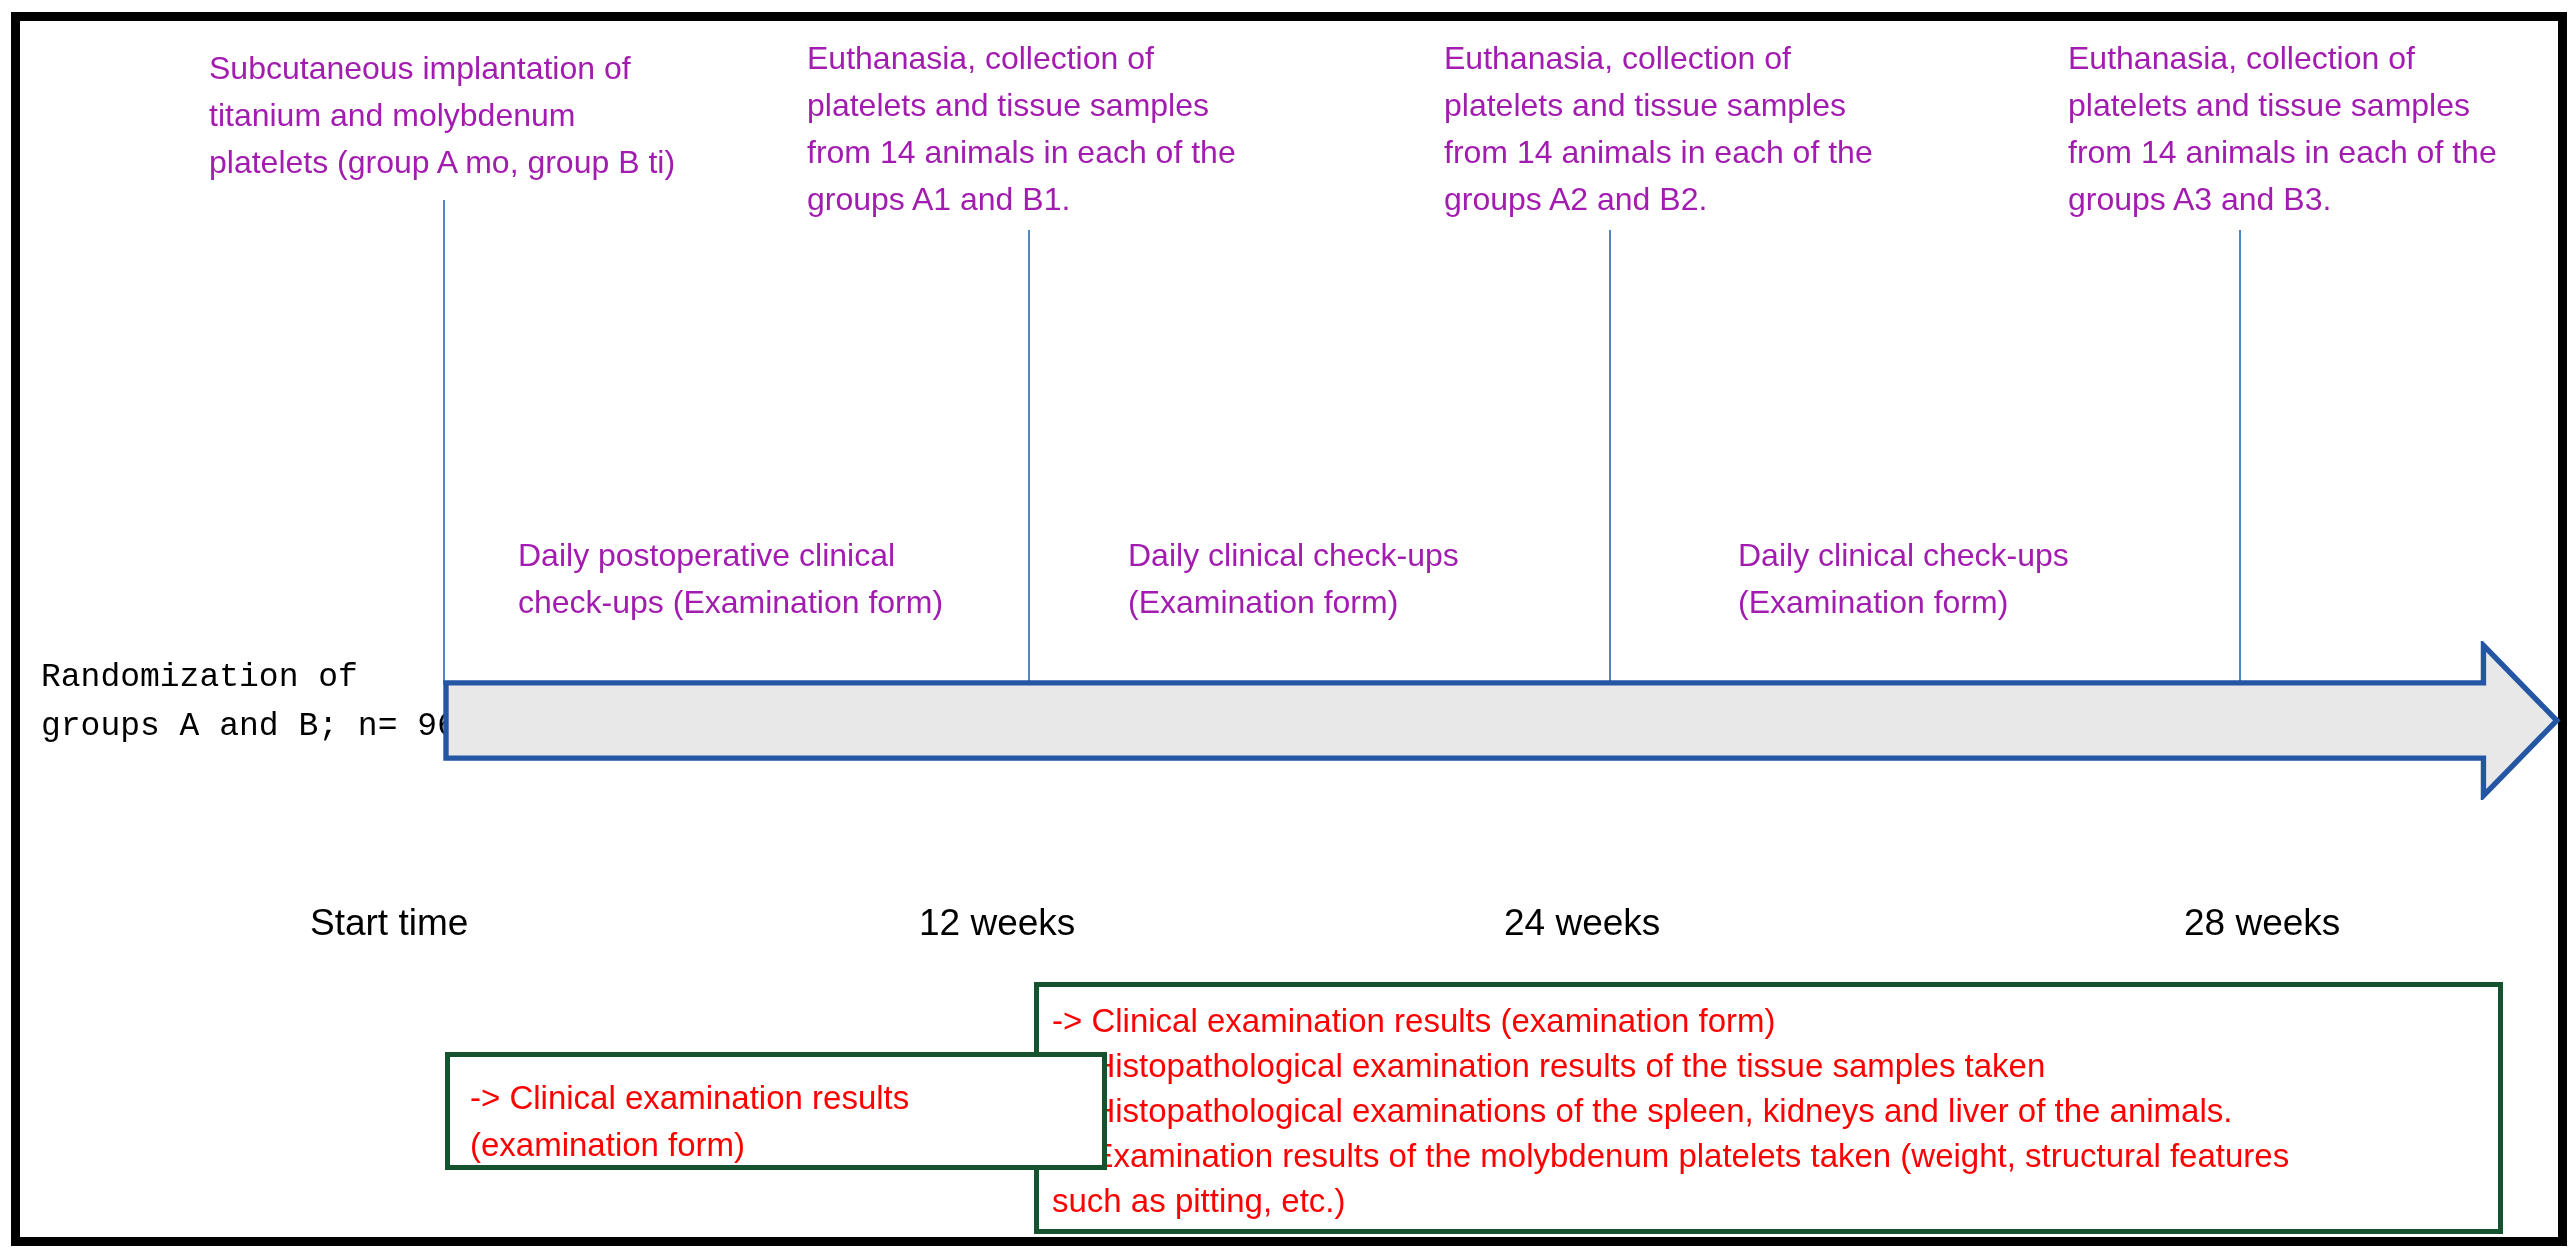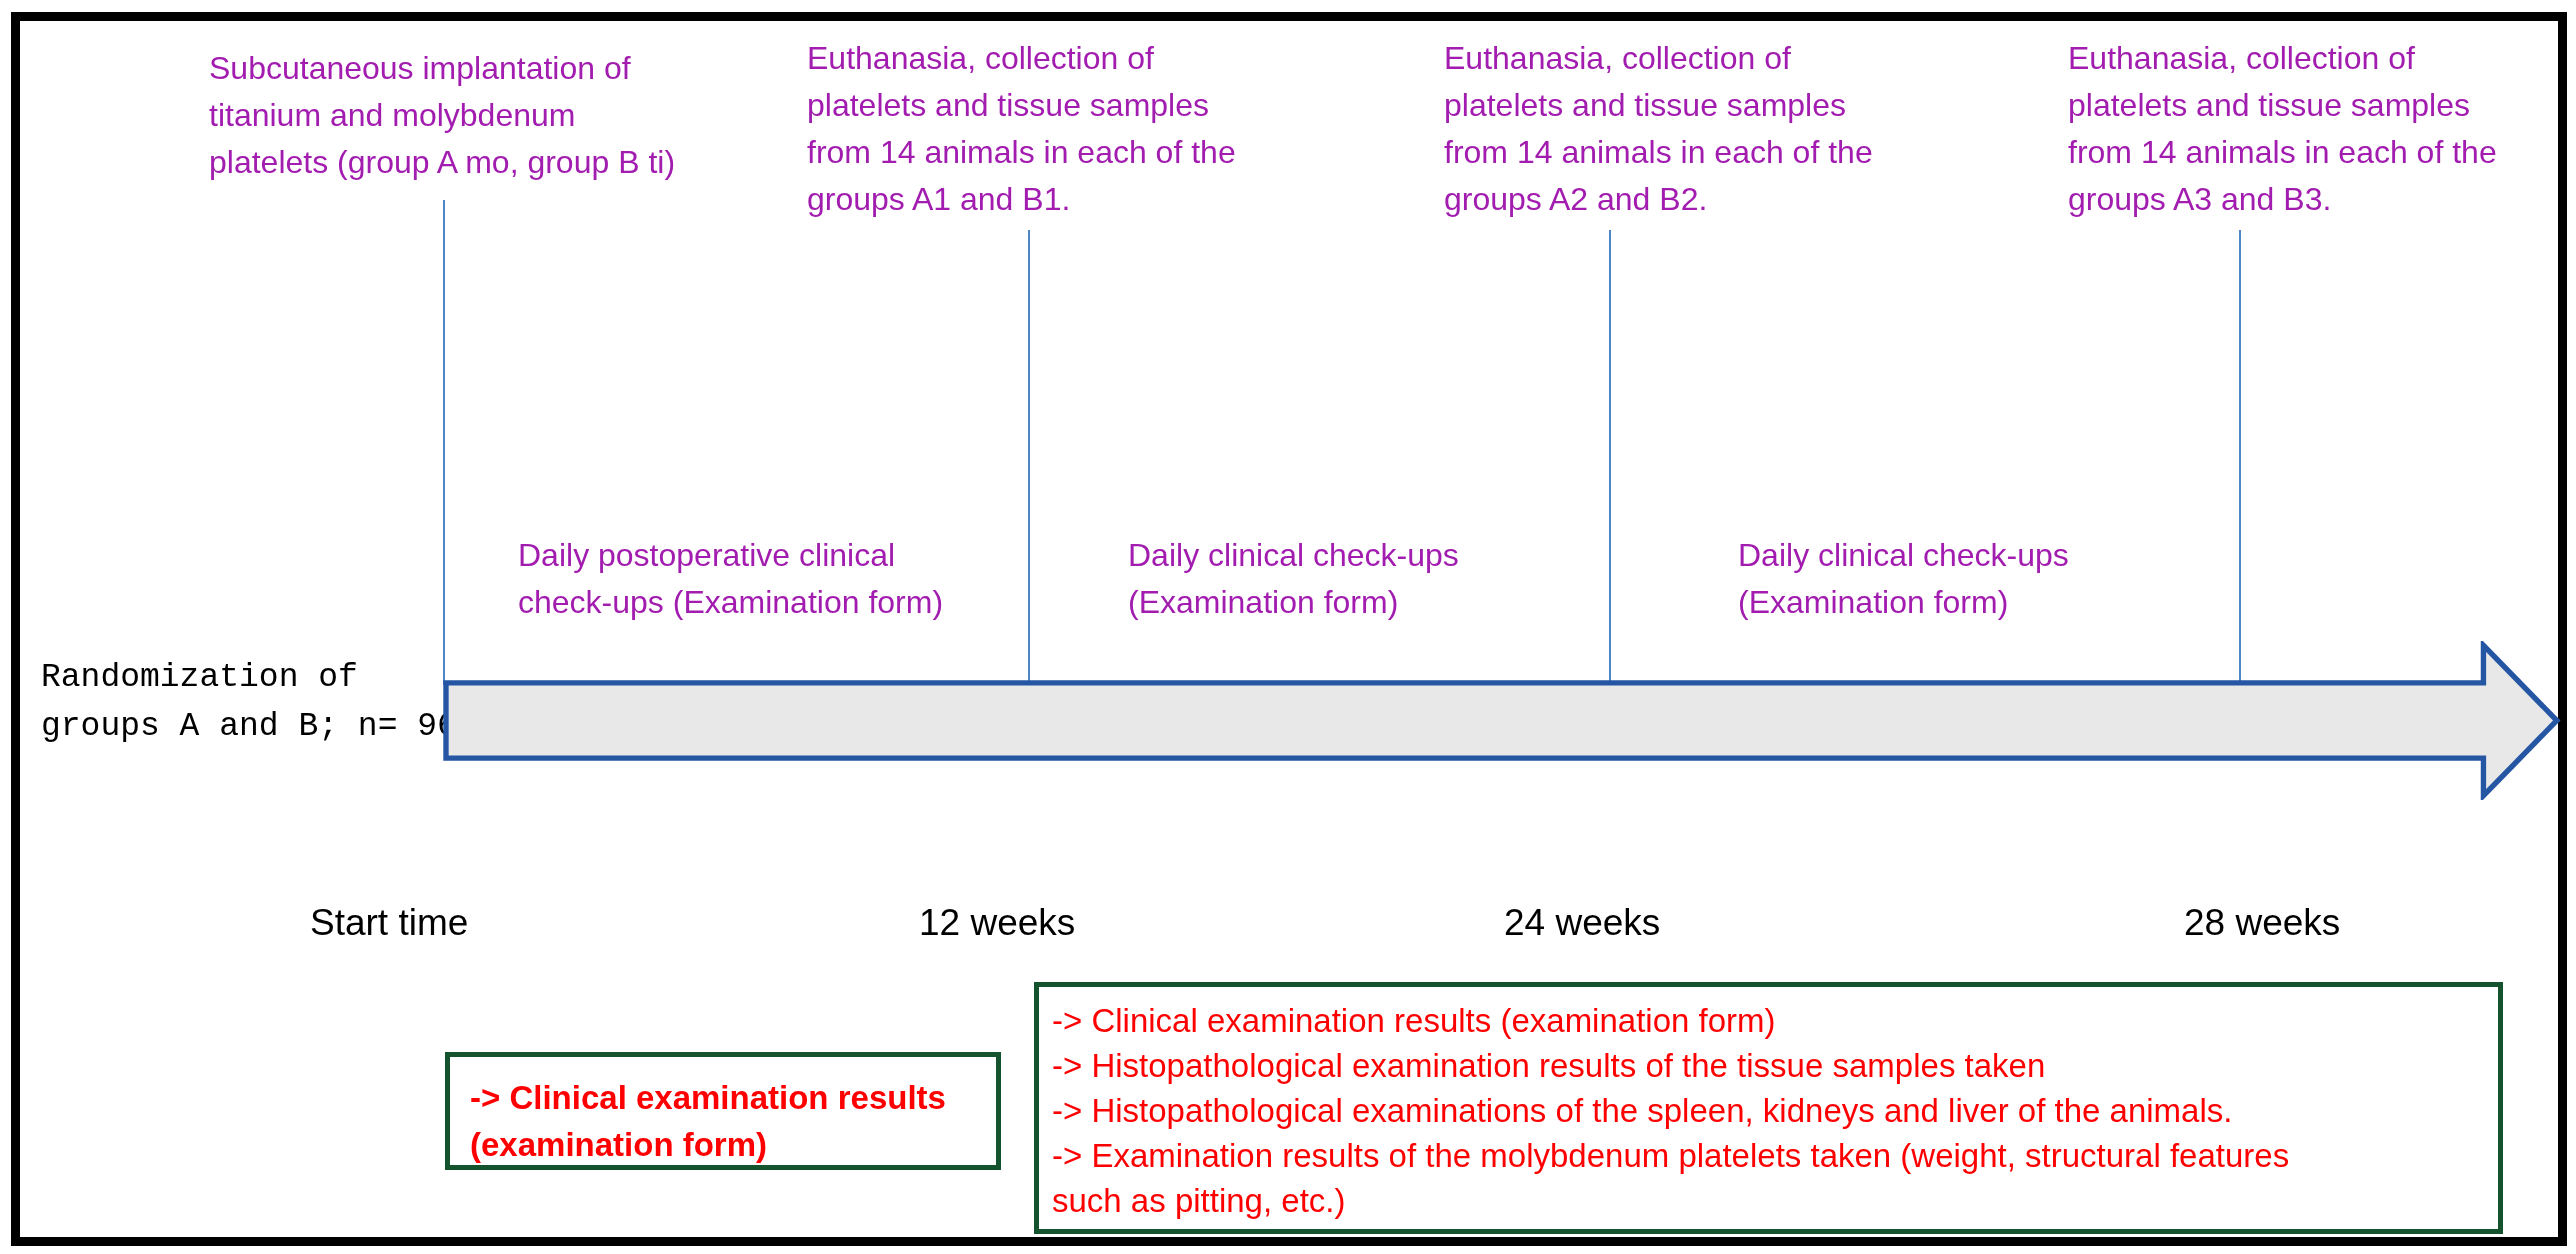--- a/index.html
+++ b/index.html
@@ -52,25 +52,24 @@
   .result-box {
     position: absolute;
     border: 5px solid #14532d;
     background: #ffffff;
     color: #fe0000;
     white-space: pre-line;
     box-sizing: border-box;
   }
   #result-box-early {
     left: 445px; top: 1052px;
-    width: 556px; height: 118px;
+    width: 662px; height: 118px;
     padding: 16.7px 6px 0 20px;
     font-size: 33px;
     line-height: 47px;
-    font-weight: bold;
   }
   #result-box-late {
     left: 1034px; top: 982px;
     width: 1469px; height: 252px;
     padding: 10.7px 6px 0 13px;
     font-size: 33px;
     line-height: 45px;
   }
   #timeline-arrow {
     position: absolute;

